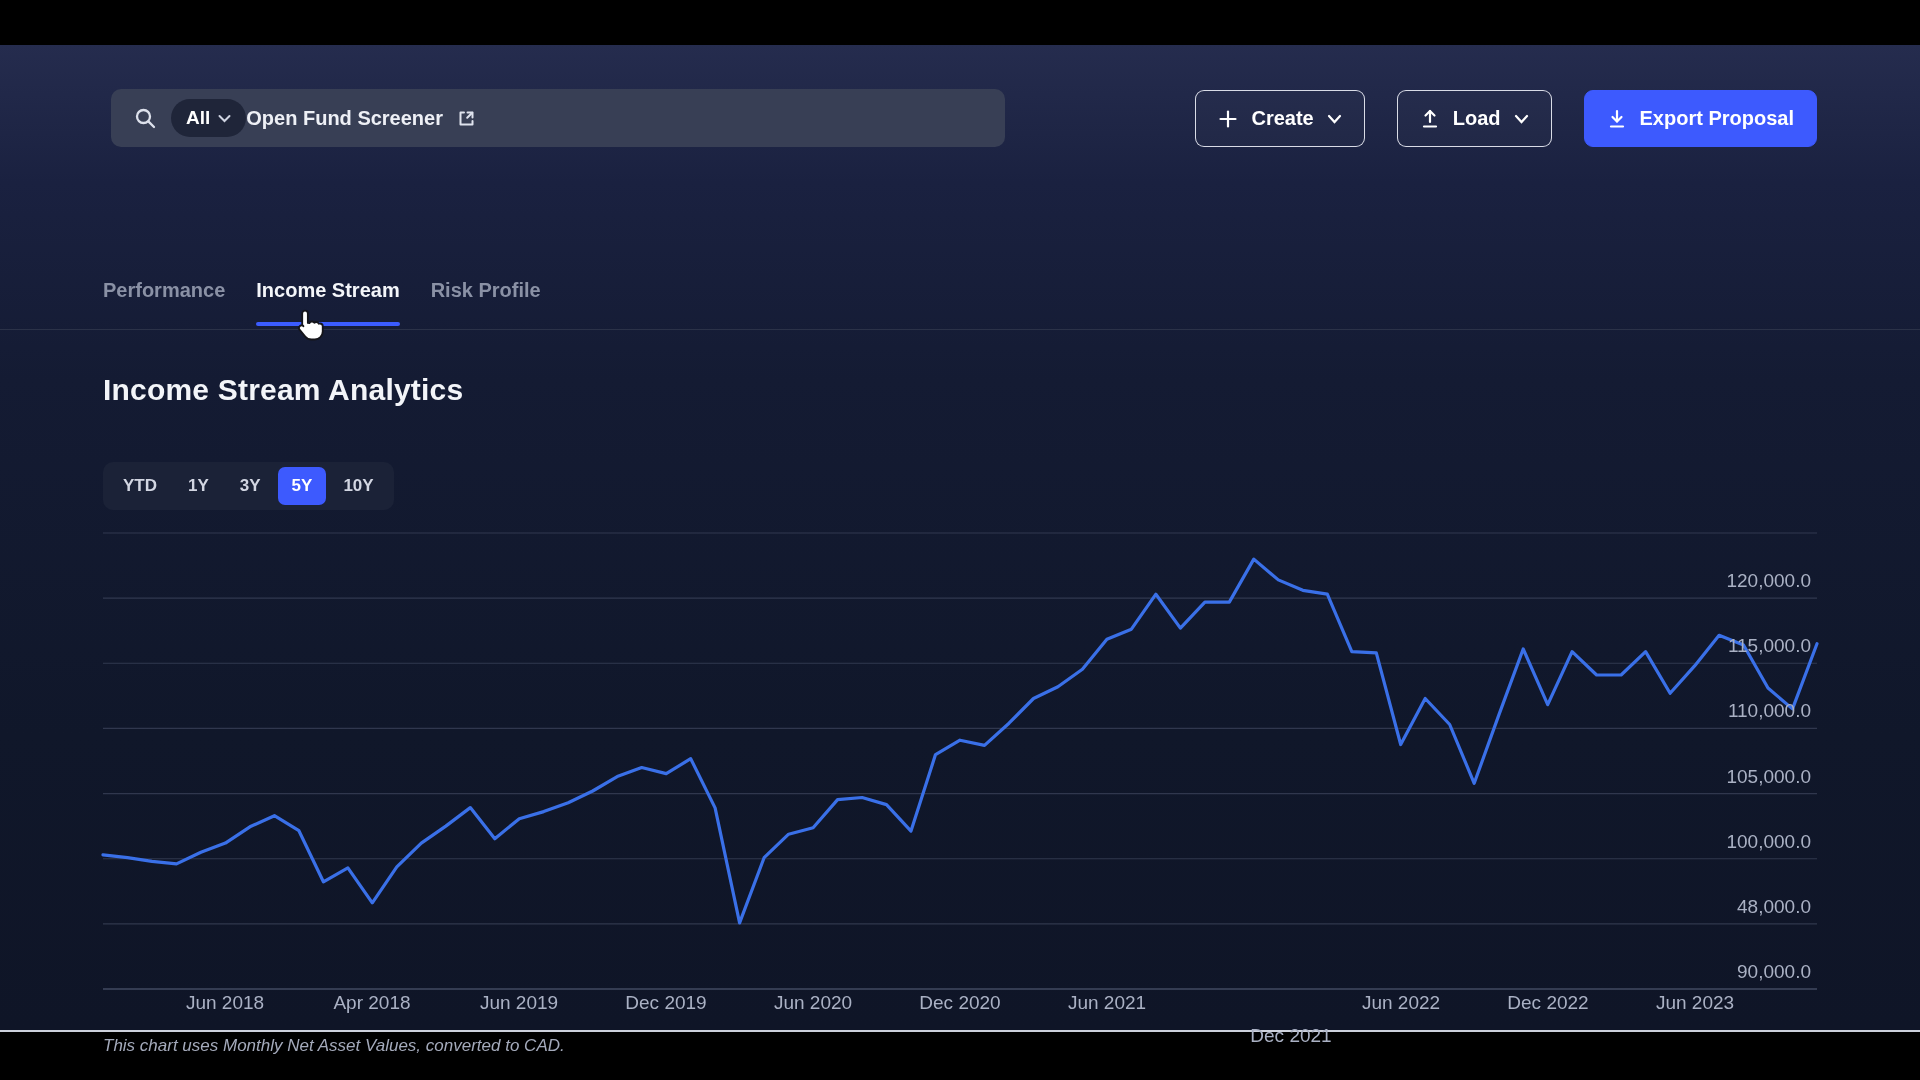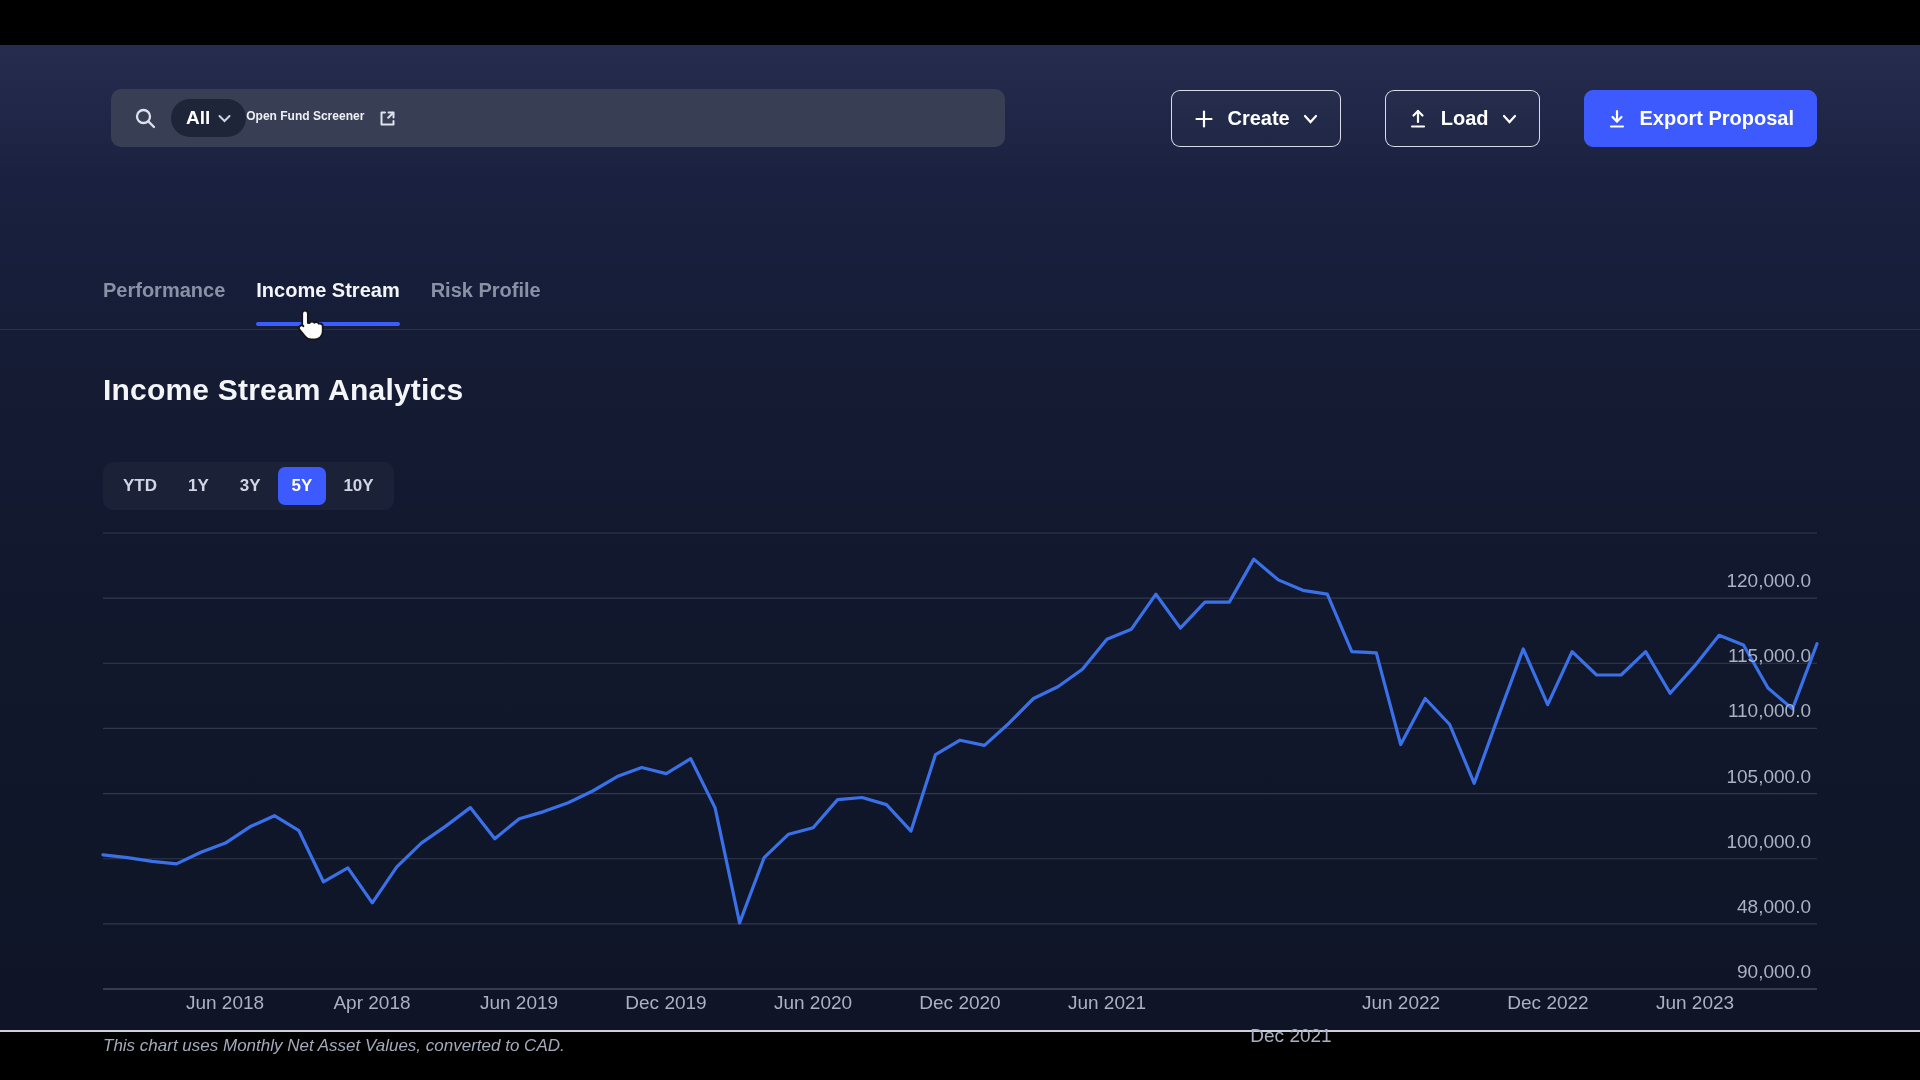--- a/index.html
+++ b/index.html
@@ -11,23 +11,23 @@
     border-bottom:2px solid #cdd1dc;}
   
   .searchbar{position:absolute;left:103px;top:44px;width:894px;height:58px;background:#383f55;
     border-radius:10px;display:flex;align-items:center;padding:0 24px 0 22px;margin-left:8px;}
   .search-icon{width:24px;height:24px;flex:0 0 auto;margin-right:14px;}
   .pill{background:#1f2539;border-radius:999px;padding:8px 15px;display:flex;align-items:center;gap:8px;
     color:#fff;font-weight:700;font-size:19px;cursor:pointer;}
   .searchbar input{flex:1;background:transparent;border:none;outline:none;color:#e8ebf2;
     font-size:20px;margin-left:22px;font-family:"Liberation Sans",sans-serif;}
   .searchbar input::placeholder{color:#959cae;}
-  .screener-link{display:flex;align-items:flex-start;gap:14px;color:#eef0f6;font-size:12px;font-weight:700;
+  .screener-link{display:flex;align-items:center;gap:14px;color:#eef0f6;font-size:20px;font-weight:700;
     cursor:pointer;white-space:nowrap;padding-right:22px;}
-  .actions{position:absolute;top:45px;right:103px;display:flex;gap:44px;height:57px;text-align:right;}
+  .actions{position:absolute;top:45px;right:103px;display:flex;gap:32px;height:57px;text-align:right;}
   .btn{display:flex;align-items:center;gap:13px;border-radius:9px;padding:0 22px;font-size:20px;
     font-weight:700;color:#fff;cursor:pointer;white-space:nowrap;}
   .btn.ghost{border:1.5px solid rgba(233,236,244,.92);background:rgba(255,255,255,0.02);}
   .btn.primary{background:#3d5afe;border:1.5px solid #3d5afe;}
   .icon{display:inline-block;}
   
   .tabs{position:absolute;left:103px;top:230px;display:flex;gap:31px;}
   .tab{font-size:20px;font-weight:700;color:#8a91a5;padding:4px 0 24px 0;position:relative;cursor:pointer;}
   .tab.active{color:#f4f6fa;}
   .tab.active::after{content:"";position:absolute;left:0;right:0;bottom:0;height:4px;background:#3b5cff;border-radius:2px;}
@@ -133,21 +133,21 @@
           <line x1="0" x2="1714" y1="72.1" y2="72.1" stroke="#454c64" stroke-width="1.1" opacity="0.62"></line>
           <line x1="0" x2="1714" y1="137.3" y2="137.3" stroke="#454c64" stroke-width="1.1" opacity="0.62"></line>
           <line x1="0" x2="1714" y1="202.4" y2="202.4" stroke="#454c64" stroke-width="1.1" opacity="0.62"></line>
           <line x1="0" x2="1714" y1="267.6" y2="267.6" stroke="#454c64" stroke-width="1.1" opacity="0.62"></line>
           <line x1="0" x2="1714" y1="332.7" y2="332.7" stroke="#454c64" stroke-width="1.1" opacity="0.62"></line>
           <line x1="0" x2="1714" y1="397.9" y2="397.9" stroke="#454c64" stroke-width="1.1" opacity="0.62"></line>
           <line x1="0" x2="1714" y1="463.0" y2="463.0" stroke="#454c64" stroke-width="1.6" opacity="0.95"></line>
           <polyline points="0.0,328.8 24.5,331.7 49.0,335.3 73.5,337.9 97.9,326.2 122.4,317.1 146.9,300.8 171.4,289.7 195.9,304.7 220.4,355.8 244.9,341.8 269.3,376.8 293.8,340.8 318.3,317.1 342.8,300.1 367.3,281.6 391.8,312.7 416.3,292.7 440.7,285.6 465.2,276.7 489.7,265.0 514.2,250.6 538.7,241.5 563.2,247.6 587.7,232.7 612.1,281.9 636.6,396.9 661.1,331.7 685.6,308.2 710.1,301.7 734.6,273.6 759.1,271.5 783.5,278.6 808.0,305.1 832.5,228.6 857.0,214.2 881.5,219.4 906.0,197.2 930.5,172.5 954.9,160.7 979.4,143.3 1003.9,113.2 1028.4,103.2 1052.9,68.2 1077.4,102.1 1101.9,76.1 1126.3,76.1 1150.8,33.1 1175.3,53.9 1199.8,64.3 1224.3,68.2 1248.8,125.6 1273.3,126.9 1297.7,218.5 1322.2,172.5 1346.7,198.5 1371.2,257.3 1395.7,189.4 1420.2,123.0 1444.7,178.7 1469.1,125.6 1493.6,149.0 1518.1,149.0 1542.6,125.6 1567.1,167.3 1591.6,139.9 1616.1,109.3 1640.5,119.0 1665.0,162.0 1689.5,182.9 1714.0,117.7" fill="none" stroke="#3a70e8" stroke-width="3.2" stroke-linejoin="round" stroke-linecap="round"></polyline>
         </svg>
         <div class="ylabel" style="top: 44px;">120,000.0</div>
-        <div class="ylabel" style="top: 119px;">115,000.0</div>
+        <div class="ylabel" style="top: 109px;">115,000.0</div>
         <div class="ylabel" style="top: 174px;">110,000.0</div>
         <div class="ylabel" style="top: 240px;">105,000.0</div>
         <div class="ylabel" style="top: 305px;">100,000.0</div>
         <div class="ylabel" style="top: 370px;">48,000.0</div>
         <div class="ylabel" style="top: 435px;">90,000.0</div>
       </div>
     <div class="xlabels" id="xlabels">
         <div class="xlabel" style="left: 122px;">Jun 2018</div>
         <div class="xlabel" style="left: 269px;">Apr 2018</div>
         <div class="xlabel" style="left: 416px;">Jun 2019</div>

